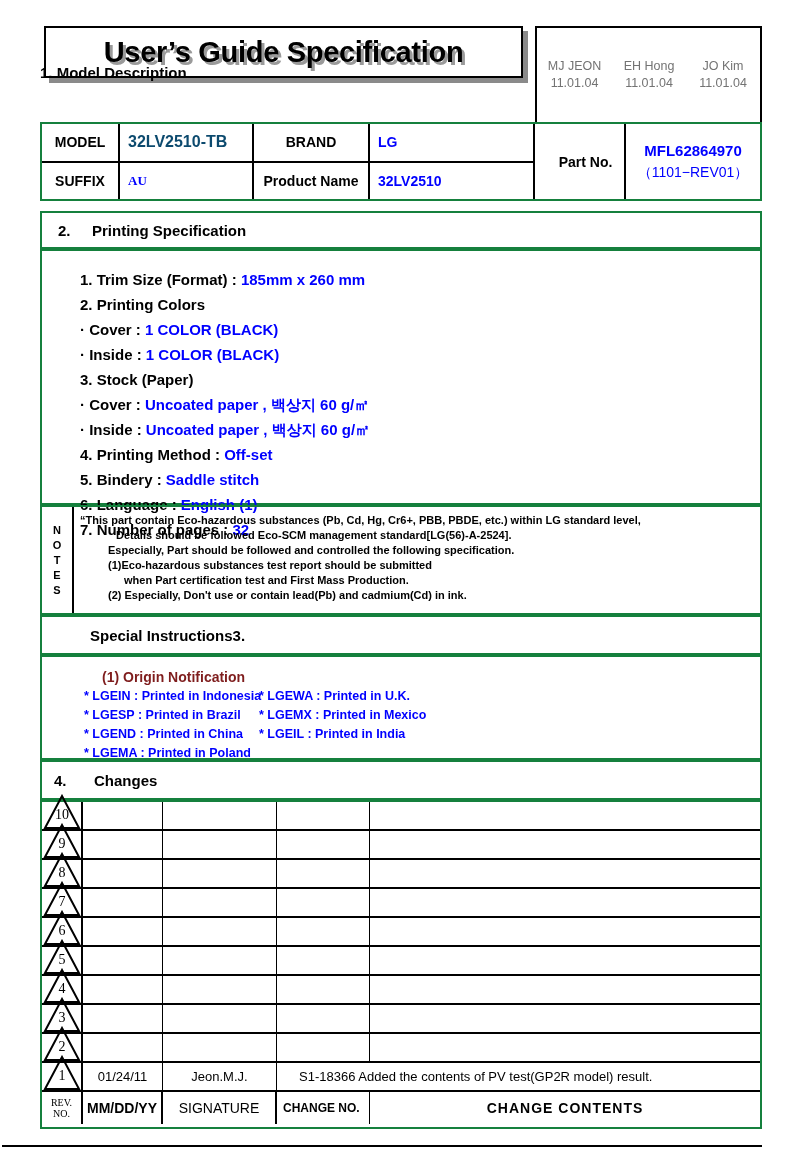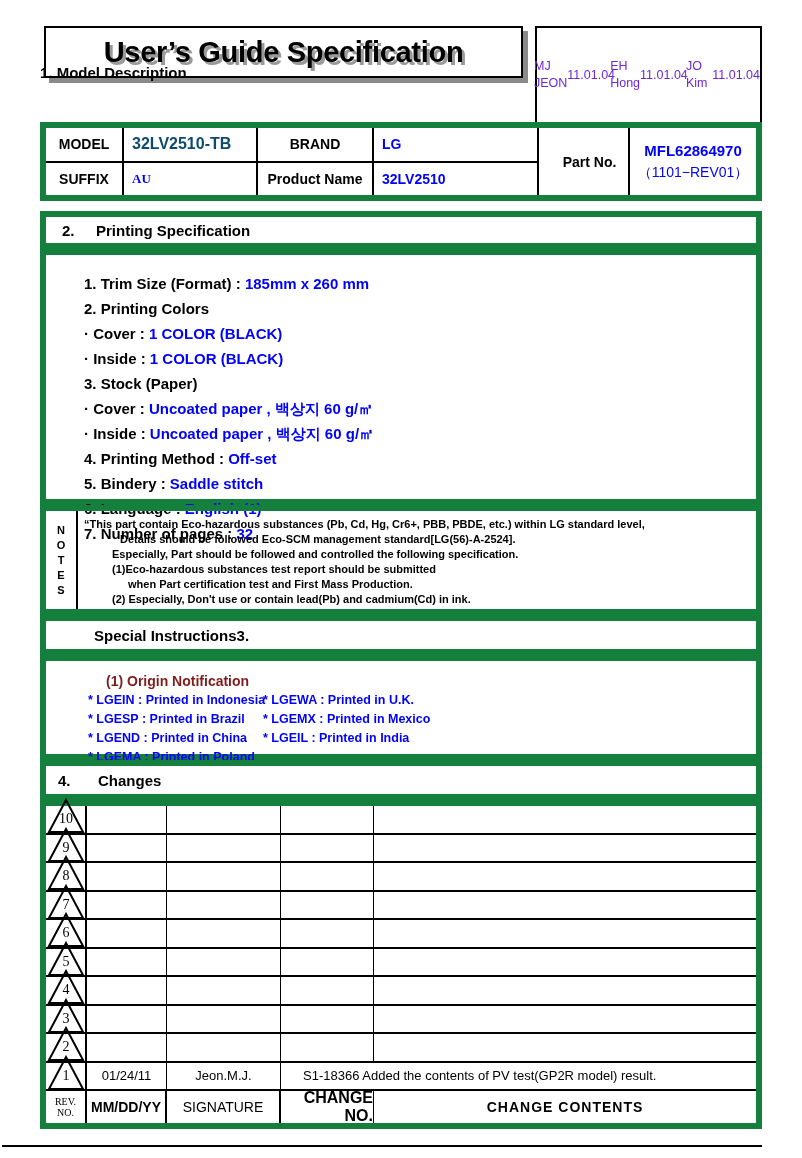--- a/index.html
+++ b/index.html
@@ -94,34 +94,35 @@
     font-size: 12.5px;
     box-sizing: border-box;
   }
   .appr-cell.vline { border-right: 2px solid #000; }
   .appr-c1 { width: 75px; }
   .appr-c2 { width: 74px; }
   .appr-c3 { flex: 1; }
   .appr-wide { flex: 1; }
   .appr-name {
     display: flex;
+    flex-direction: column;
     align-items: center;
     justify-content: center;
     line-height: 1.35;
     font-size: 12.5px;
-    color: #6d28d9;
+    color: #737373;
     box-sizing: border-box;
   }
   .ko { letter-spacing: 3px; }
 
   
   .frame {
     position: absolute;
     left: 0;
-    border: 6px solid #15803d;
+    border: 2px solid #15803d;
     box-sizing: border-box;
     width: 722px;
   }
 
   
   .model-table { top: 122px; height: 79px; display: flex; }
   .mt-left { width: 493px; display: flex; flex-direction: column; border-right: 2px solid #000; box-sizing: border-box;}
   .mt-row { flex: 1; display: flex; box-sizing: border-box; }
   .mt-row.top { border-bottom: 2px solid #000; }
   .mt-cell {
@@ -339,22 +340,22 @@
     border-right: 2px solid #000;
     box-sizing: border-box;
     display: flex; align-items: center; justify-content: center;
     font-size: 14px;
   }
   .foot-no {
     width: 93px;
     border-right: 1px solid #000;
     box-sizing: border-box;
     display: flex; align-items: center;
-    padding-left: 14px;
-    font-size: 16px; font-weight: bold; text-align: right;
+    padding-left: 6px;
+    font-size: 12px; font-weight: bold;
   }
   .foot-contents {
     flex: 1;
     display: flex; align-items: center; justify-content: center;
     font-size: 14px; font-weight: bold;
     letter-spacing: 1px;
   }
 
   .bottom-rule {
     position: absolute;

